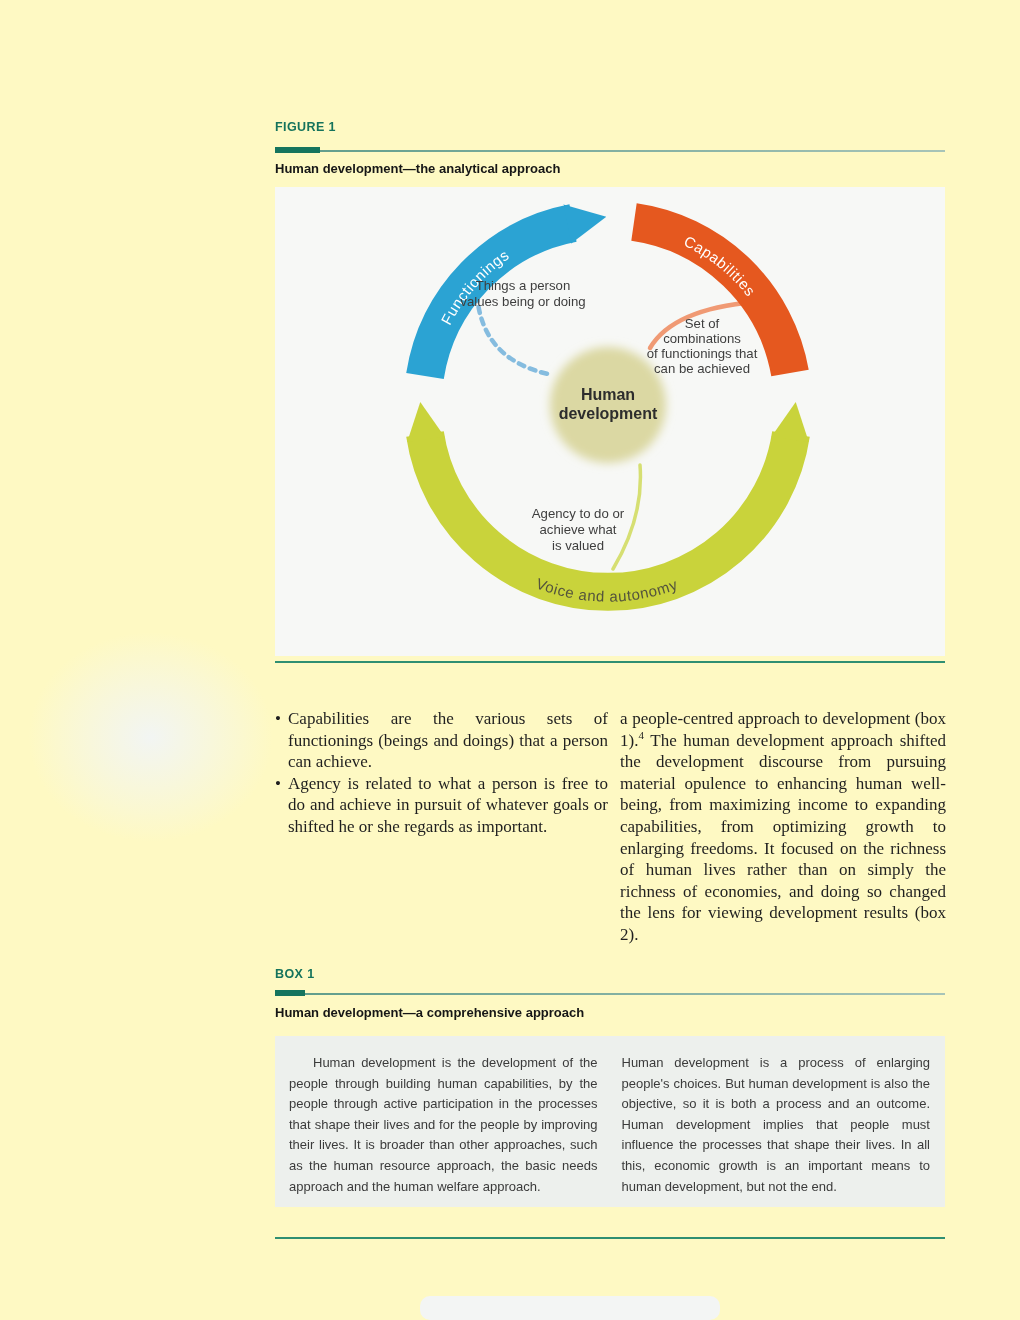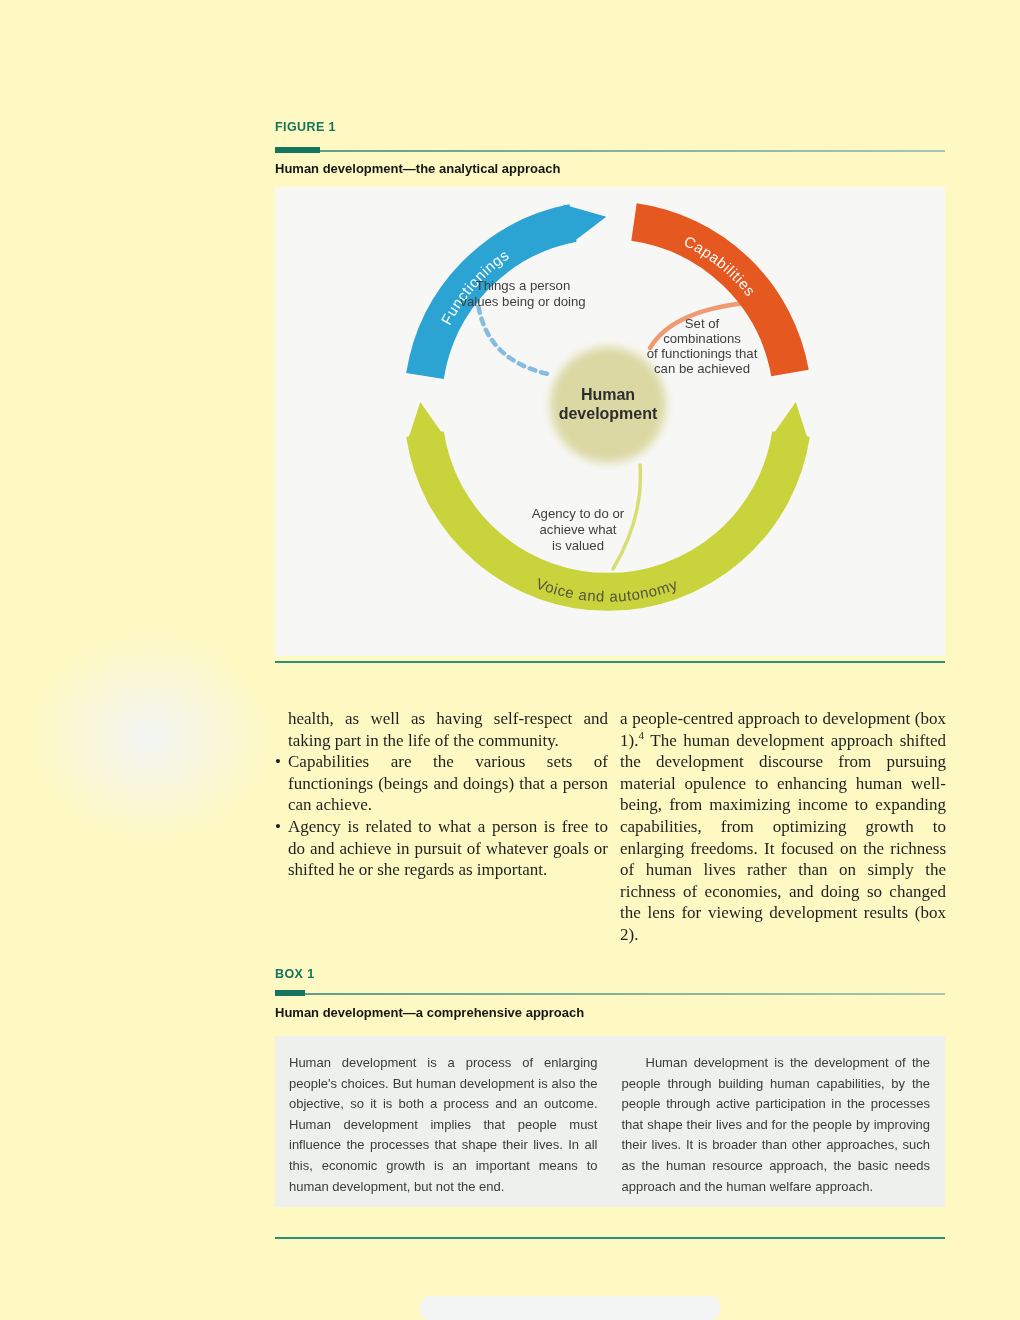--- a/index.html
+++ b/index.html
@@ -111,21 +111,20 @@
       <text class="note" x="303" y="347">achieve what</text>
       <text class="note" x="303" y="363">is valued</text>
 
       <text class="center-text" x="333" y="213">Human</text>
       <text class="center-text" x="333" y="232">development</text>
     </svg>
   </div>
   <div class="bottom-rule" style="top:661px;"></div>
 
   <div class="bodycol" id="body-left">
-    <p class="cont">health, as well as having self-respect and taking part in the life of the community.</p>
     <ul class="bullets">
       <li>
         <span class="marker">•</span>
         <span>Capabilities are the various sets of functionings (beings and doings) that a person can achieve.</span>
       </li>
       <li>
         <span class="marker">•</span>
         <span>Agency is related to what a person is free to do and achieve in pursuit of whatever goals or shifted he or she regards as important.</span>
       </li>
     </ul>
@@ -138,25 +137,25 @@
   </div>
 
   <div class="kicker" style="top:967px;text-align:right;">BOX 1</div>
   <div class="rule" style="top:990px;">
     <div class="line"></div>
     <div class="dark" style="width:30px;"></div>
   </div>
   <div class="section-title" style="top:1005px;text-align:right;">Human development—a comprehensive approach</div>
 
   <div class="box-panel">
+    <div class="box-col indent">
+      <p>Human development is the development of the people through building human capabilities, by the people through active participation in the processes that shape their lives and for the people by improving their lives. It is broader than other approaches, such as the human resource approach, the basic needs approach and the human welfare approach.</p>
+    </div>
     <div class="box-col">
       <p>Human development is a process of enlarging people's choices. But human development is also the objective, so it is both a process and an outcome. Human development implies that people must influence the processes that shape their lives. In all this, economic growth is an important means to human development, but not the end.</p>
-    </div>
-    <div class="box-col indent">
-      <p>Human development is the development of the people through building human capabilities, by the people through active participation in the processes that shape their lives and for the people by improving their lives. It is broader than other approaches, such as the human resource approach, the basic needs approach and the human welfare approach.</p>
     </div>
   </div>
   <div class="bottom-rule" style="top:1237px;"></div>
 
   <div class="artifact" id="artifact-left"></div>
   <div class="artifact" id="artifact-bottom"></div>
 
 </div>
 
 </body></html>

